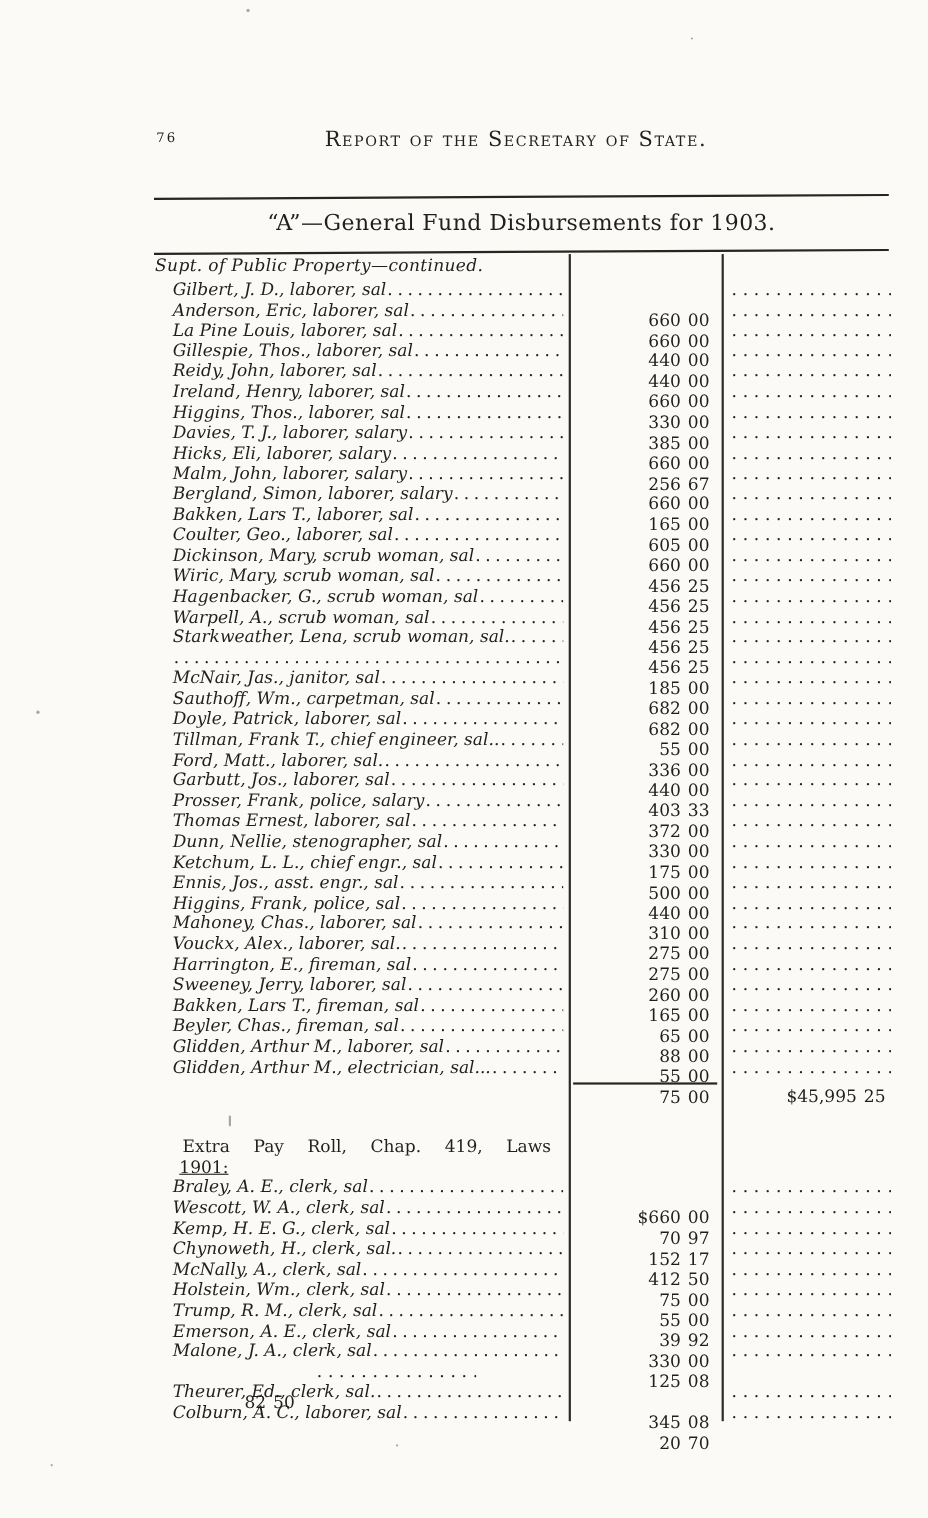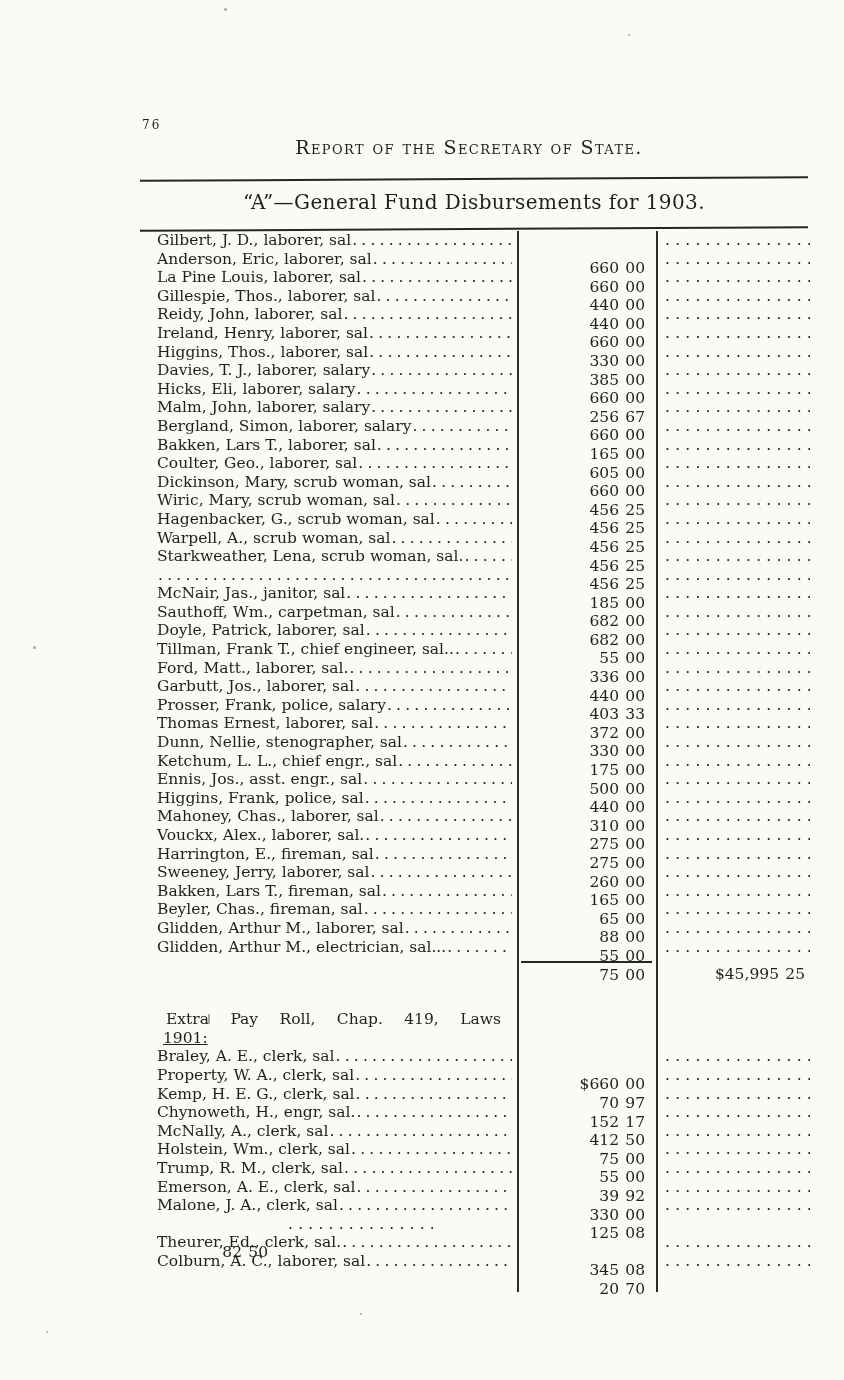--- a/index.html
+++ b/index.html
@@ -11,42 +11,42 @@
     position:relative;
     overflow:hidden;
   }
   .page { position:absolute; inset:0; }
 
   
   .running-head { position:absolute; top:116px; left:140px; width:668px; height:26px; }
   .page-num { position:absolute; left:2px; top:2px; font-size:12px; letter-spacing:2px; }
   .head-title {
     position:absolute; left:0; right:10px; top:0; text-align:center;
-    font-variant:small-caps; font-size:19px; letter-spacing:1.4px;margin-top:20px;
+    font-variant:small-caps; font-size:19px; letter-spacing:1.4px;
   }
 
   
   .rule { position:absolute; left:140px; width:668px; height:2px; background:#26251f; transform:rotate(-0.3deg); }
   .rule-top { top:178px; }
   .rule-mid { top:228px; }
   .table-title {
     position:absolute; top:190px; left:140px; width:668px; text-align:center;
     font-size:20px; letter-spacing:0.4px;
   }
 
   
   .table-area { position:absolute; left:140px; top:231px; width:670px; height:1062px; font-size:15.5px; }
   .vrule { position:absolute; top:0; width:1.5px; height:1061px; background:#2b2a24; }
   .v1 { left:377px; } .v2 { left:516px; }
 
   .t-heading { height:23px; line-height:21px; font-style:italic; letter-spacing:0.3px; padding-left:1px; }
 
   .row { display:flex; height:18.6px; line-height:18.2px; }
   .cell-name { box-sizing:border-box; width:377px; padding-left:17px; padding-right:5px; display:flex; overflow:hidden; }
-  .nm { white-space:nowrap; }
+  .nm { white-space:nowrap;font-style:italic; }
   .leader { flex:1 1 auto; overflow:hidden; white-space:nowrap; }
   .leader::after { content:"................................................................"; letter-spacing:4.2px; padding-left:1px; }
 
   .cell-amt { box-sizing:border-box; width:139px; display:flex; justify-content:flex-end; padding-right:11px;margin-top:28px; }
   .amt-d { text-align:right; white-space:nowrap; }
   .amt-c { width:26px; text-align:right; }
 
   .cell-dots { box-sizing:border-box; width:154px; padding-left:9px; overflow:hidden; white-space:nowrap; }
   .dotfill::after { content:"........................"; letter-spacing:5.2px; }
 
@@ -80,20 +80,21 @@
   </div>
 
   <div class="rule rule-top"></div>
   <div class="table-title">“A”—General Fund Disbursements for 1903.</div>
   <div class="rule rule-mid"></div>
 
   <div class="table-area">
     <div class="vrule v1"></div>
     <div class="vrule v2"></div>
     <div id="rows">
+        <div class="t-heading">Supt. of Public Property—continued.</div>
         <div class="row">
           <div class="cell-name">
             <span class="nm">Gilbert, J. D., laborer, sal</span>
             <span class="leader"></span>
           </div>
           <div class="cell-amt">
             <span class="amt-d">660</span>
             <span class="amt-c">00</span>
           </div>
           <div class="cell-dots dotfill"></div>
@@ -533,21 +534,21 @@
             <span class="leader"></span>
           </div>
           <div class="cell-amt">
             <span class="amt-d">$660</span>
             <span class="amt-c">00</span>
           </div>
           <div class="cell-dots dotfill"></div>
         </div>
         <div class="row">
           <div class="cell-name">
-            <span class="nm">Property, W. A., clerk, sal</span>
+            <span class="nm">Wescott, W. A., clerk, sal</span>
             <span class="leader"></span>
           </div>
           <div class="cell-amt">
             <span class="amt-d">70</span>
             <span class="amt-c">97</span>
           </div>
           <div class="cell-dots dotfill"></div>
         </div>
         <div class="row">
           <div class="cell-name">
@@ -555,21 +556,21 @@
             <span class="leader"></span>
           </div>
           <div class="cell-amt">
             <span class="amt-d">152</span>
             <span class="amt-c">17</span>
           </div>
           <div class="cell-dots dotfill"></div>
         </div>
         <div class="row">
           <div class="cell-name">
-            <span class="nm">Chynoweth, H., engr, sal. </span>
+            <span class="nm">Chynoweth, H., clerk, sal. </span>
             <span class="leader"></span>
           </div>
           <div class="cell-amt">
             <span class="amt-d">412</span>
             <span class="amt-c">50</span>
           </div>
           <div class="cell-dots dotfill"></div>
         </div>
         <div class="row">
           <div class="cell-name">

